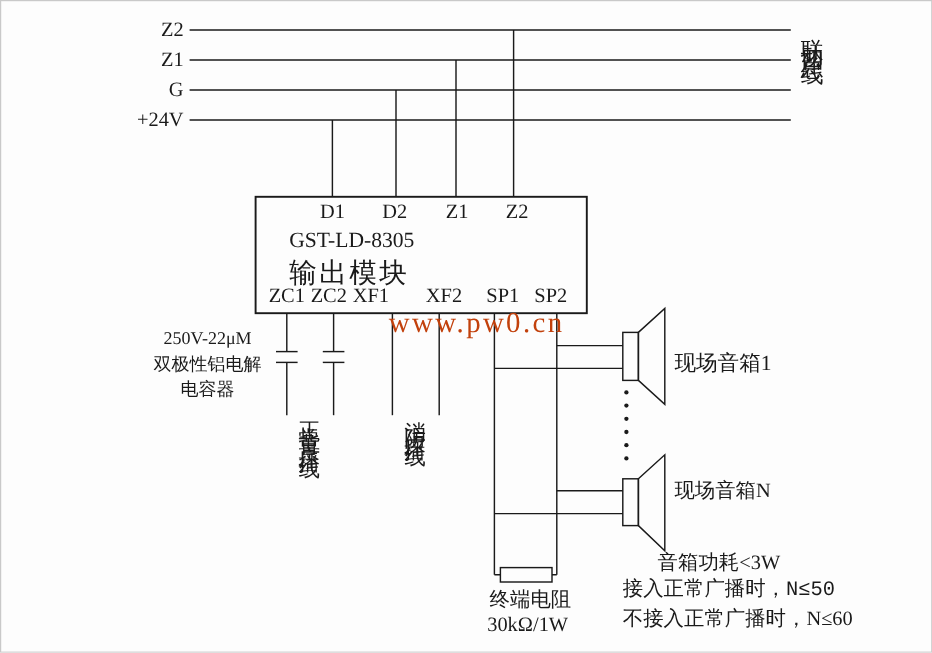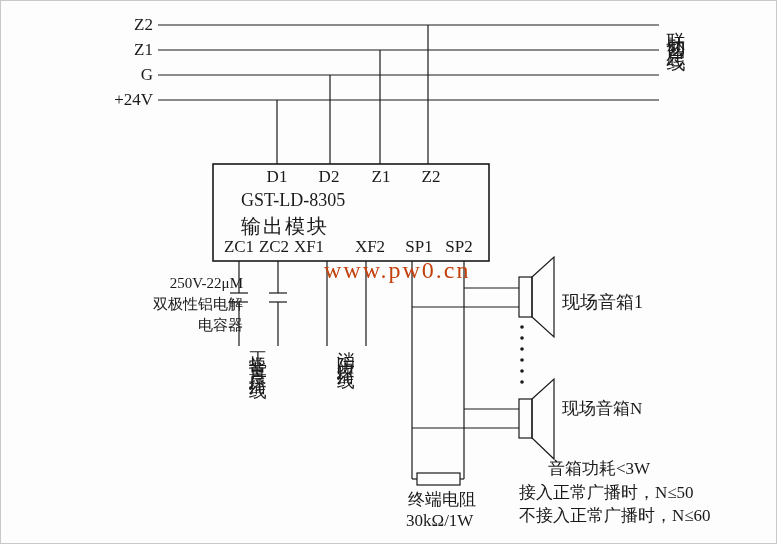--- a/index.html
+++ b/index.html
@@ -16,21 +16,21 @@
   #wires { position:absolute; left:0; top:0; width:777px; height:544px; }
   .lbl { position:absolute; white-space:nowrap; line-height:1.1; }
   .bus-lbl { width:60px; text-align:right; font-size:17px; }
   .term { width:44px; text-align:center; font-size:17px; }
   .vtext {
     writing-mode: vertical-rl;
     text-orientation: upright;
     letter-spacing: 5px;
     font-size: 18px;
   }
-  .cap-note { width:140px; text-align:right; font-size:15px; line-height:21px; white-space:normal; }
+  .cap-note { width:140px; text-align:center; font-size:15px; line-height:21px; white-space:normal; }
   .center200 { width:220px; text-align:left; }
   .watermark {
     font-size: 24px;
     letter-spacing: 2px;
     font-weight: 500;
   }
   .note { font-size:17px; }
 </style>
 </head>
 <body>
@@ -115,21 +115,21 @@
   <div class="lbl bus-lbl" style="left:92px; top:90px;">+24V</div>
 
   <div class="lbl vtext" style="left:664px; top:16px; font-size:19px;">联动四总线</div>
 
   <div class="lbl term" style="left:254px; top:167px;">D1</div>
   <div class="lbl term" style="left:306px; top:167px;">D2</div>
   <div class="lbl term" style="left:358px; top:167px;">Z1</div>
   <div class="lbl term" style="left:408px; top:167px;">Z2</div>
 
   <div class="lbl center200" style="left:240px; top:190px; font-size:18px;">GST-LD-8305</div>
-  <div class="lbl center200" style="left:240px; top:214px; font-size:20px; letter-spacing:2px;">输出模块</div>
+  <div class="lbl center200" style="left:240px; top:214px; font-size:23px; letter-spacing:2px;">输出模块</div>
 
   <div class="lbl term" style="left:216px; top:237px;">ZC1</div>
   <div class="lbl term" style="left:251px; top:237px;">ZC2</div>
   <div class="lbl term" style="left:286px; top:237px;">XF1</div>
   <div class="lbl term" style="left:347px; top:237px;">XF2</div>
   <div class="lbl term" style="left:396px; top:237px;">SP1</div>
   <div class="lbl term" style="left:436px; top:237px;">SP2</div>
 
   <div class="lbl cap-note" style="left:102px; top:272px;">
     <div>250V-22μM</div>
@@ -142,16 +142,16 @@
 
   <div class="lbl watermark" style="left:323px; top:256px; color:#c2410c;">www.pw0.cn</div>
 
   <div class="lbl" style="left:561px; top:292px; font-size:18px;">现场音箱1</div>
   <div class="lbl" style="left:561px; top:399px; font-size:17px;">现场音箱N</div>
 
   <div class="lbl note" style="left:407px; top:490px;">终端电阻</div>
   <div class="lbl note" style="left:405px; top:511px;">30kΩ/1W</div>
 
   <div class="lbl note" style="left:547px; top:459px;">音箱功耗&lt;3W</div>
-  <div class="lbl note" style="left:518px; top:483px;">接入正常广播时，N≤50</div>
+  <div class="lbl note" style="left:518px; top:483px;font-family:Liberation Mono, monospace;">接入正常广播时，N≤50</div>
   <div class="lbl note" style="left:518px; top:506px;">不接入正常广播时，N≤60</div>
 
 </div>
 
 </body></html>

